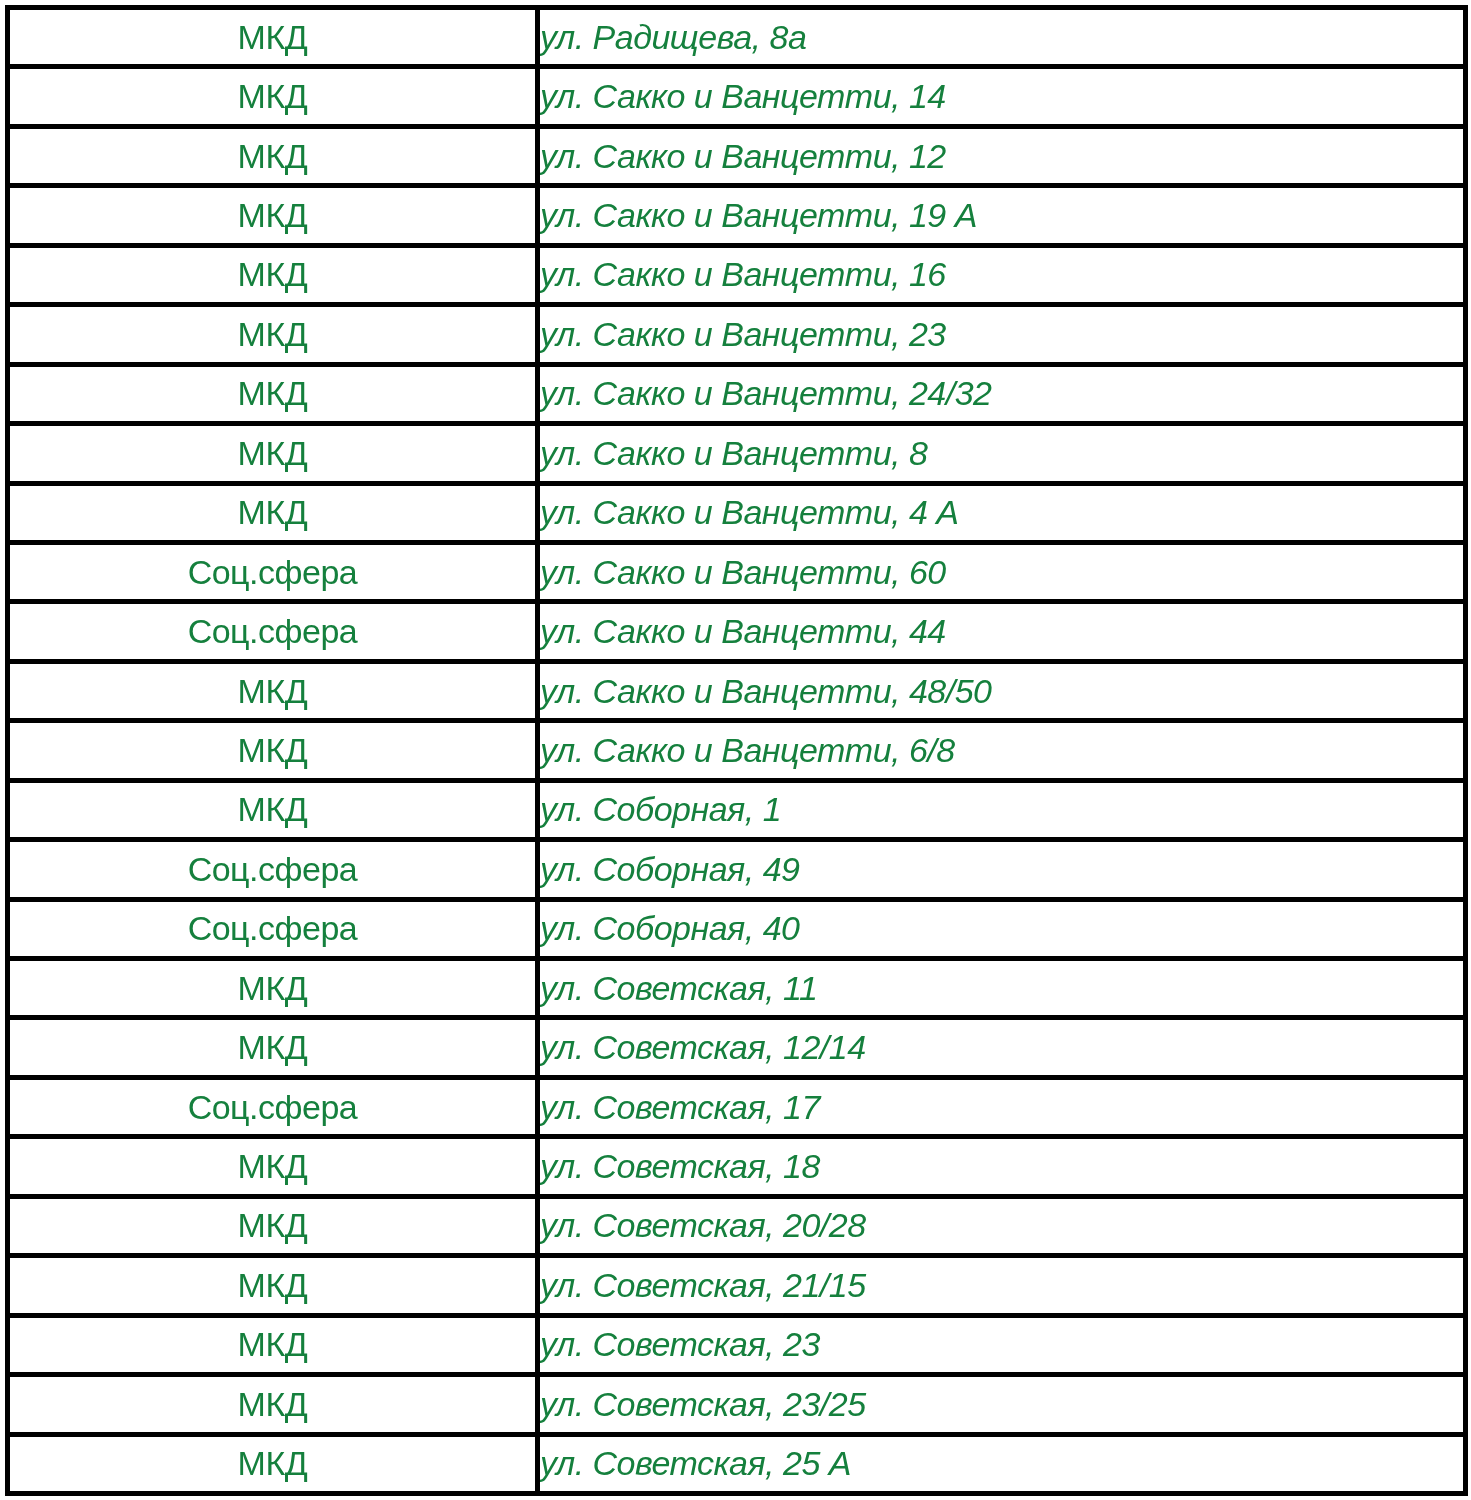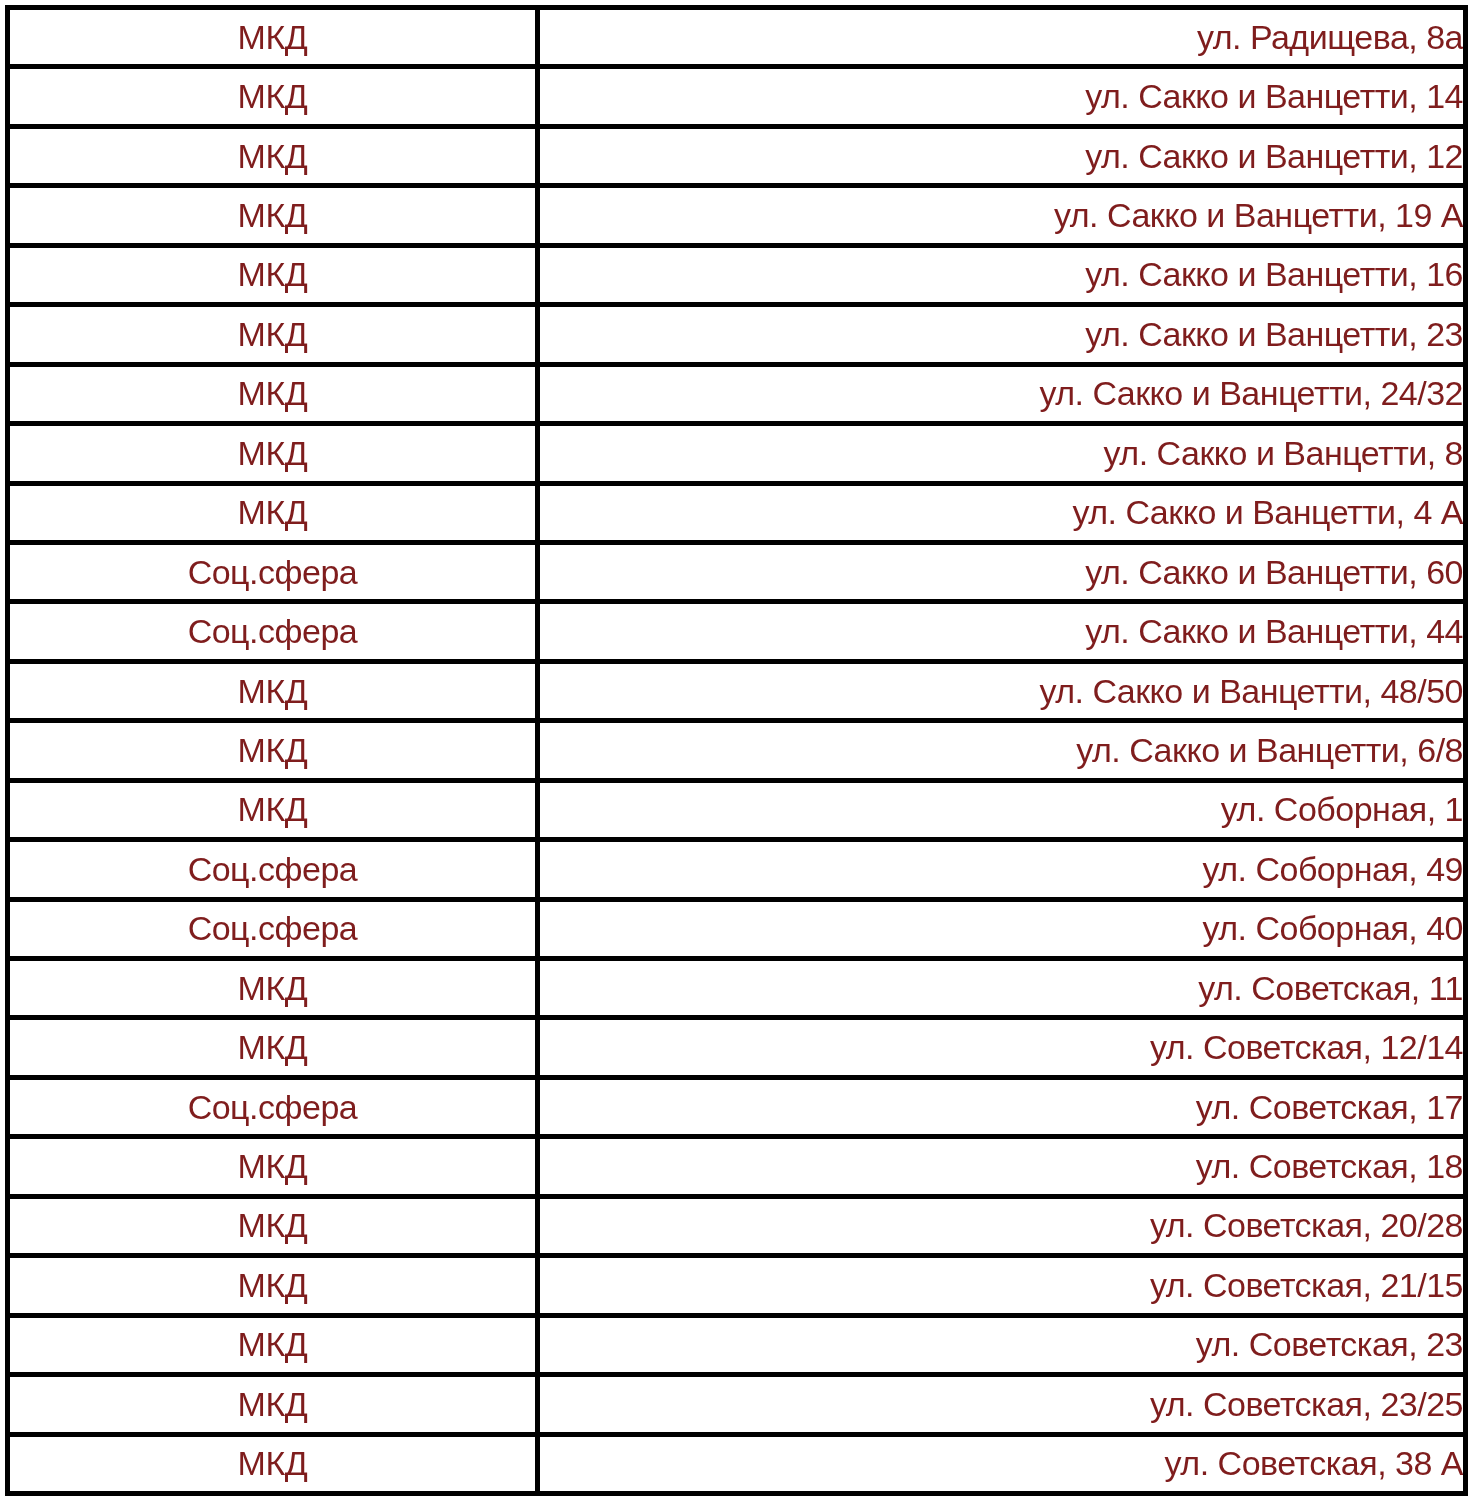--- a/index.html
+++ b/index.html
@@ -17,35 +17,36 @@
   }
   table.asset-table {
     width: 100%;
     height: 100%;
     border-collapse: collapse;
     table-layout: fixed;
   }
   table.asset-table td {
     border: 5px solid #000000;
     background: #ffffff;
-    color: #7f1d1d;
+    color: #15803d;
     font-size: 34px;
     letter-spacing: -0.5px;
     padding: 0;
     vertical-align: middle;
     overflow: hidden;
     white-space: nowrap;
   }
   td.type-cell {
     width: 36%;
     text-align: center;
   }
   td.addr-cell {
-    text-align: right;
+    text-align: left;
     padding-left: 8px;
+    font-style: italic;
   }
 </style>
 </head>
 <body>
 
 <div class="page">
   <table class="asset-table">
     <tbody>
   <tr>
     <td class="type-cell">МКД</td>
@@ -162,17 +163,17 @@
     <td class="addr-cell">ул. Советская, 23</td>
   </tr>
 
   <tr>
     <td class="type-cell">МКД</td>
     <td class="addr-cell">ул. Советская, 23/25</td>
   </tr>
 
   <tr>
     <td class="type-cell">МКД</td>
-    <td class="addr-cell">ул. Советская, 38 А</td>
+    <td class="addr-cell">ул. Советская, 25 А</td>
   </tr>
 </tbody>
   </table>
 </div>
 
 </body></html>

